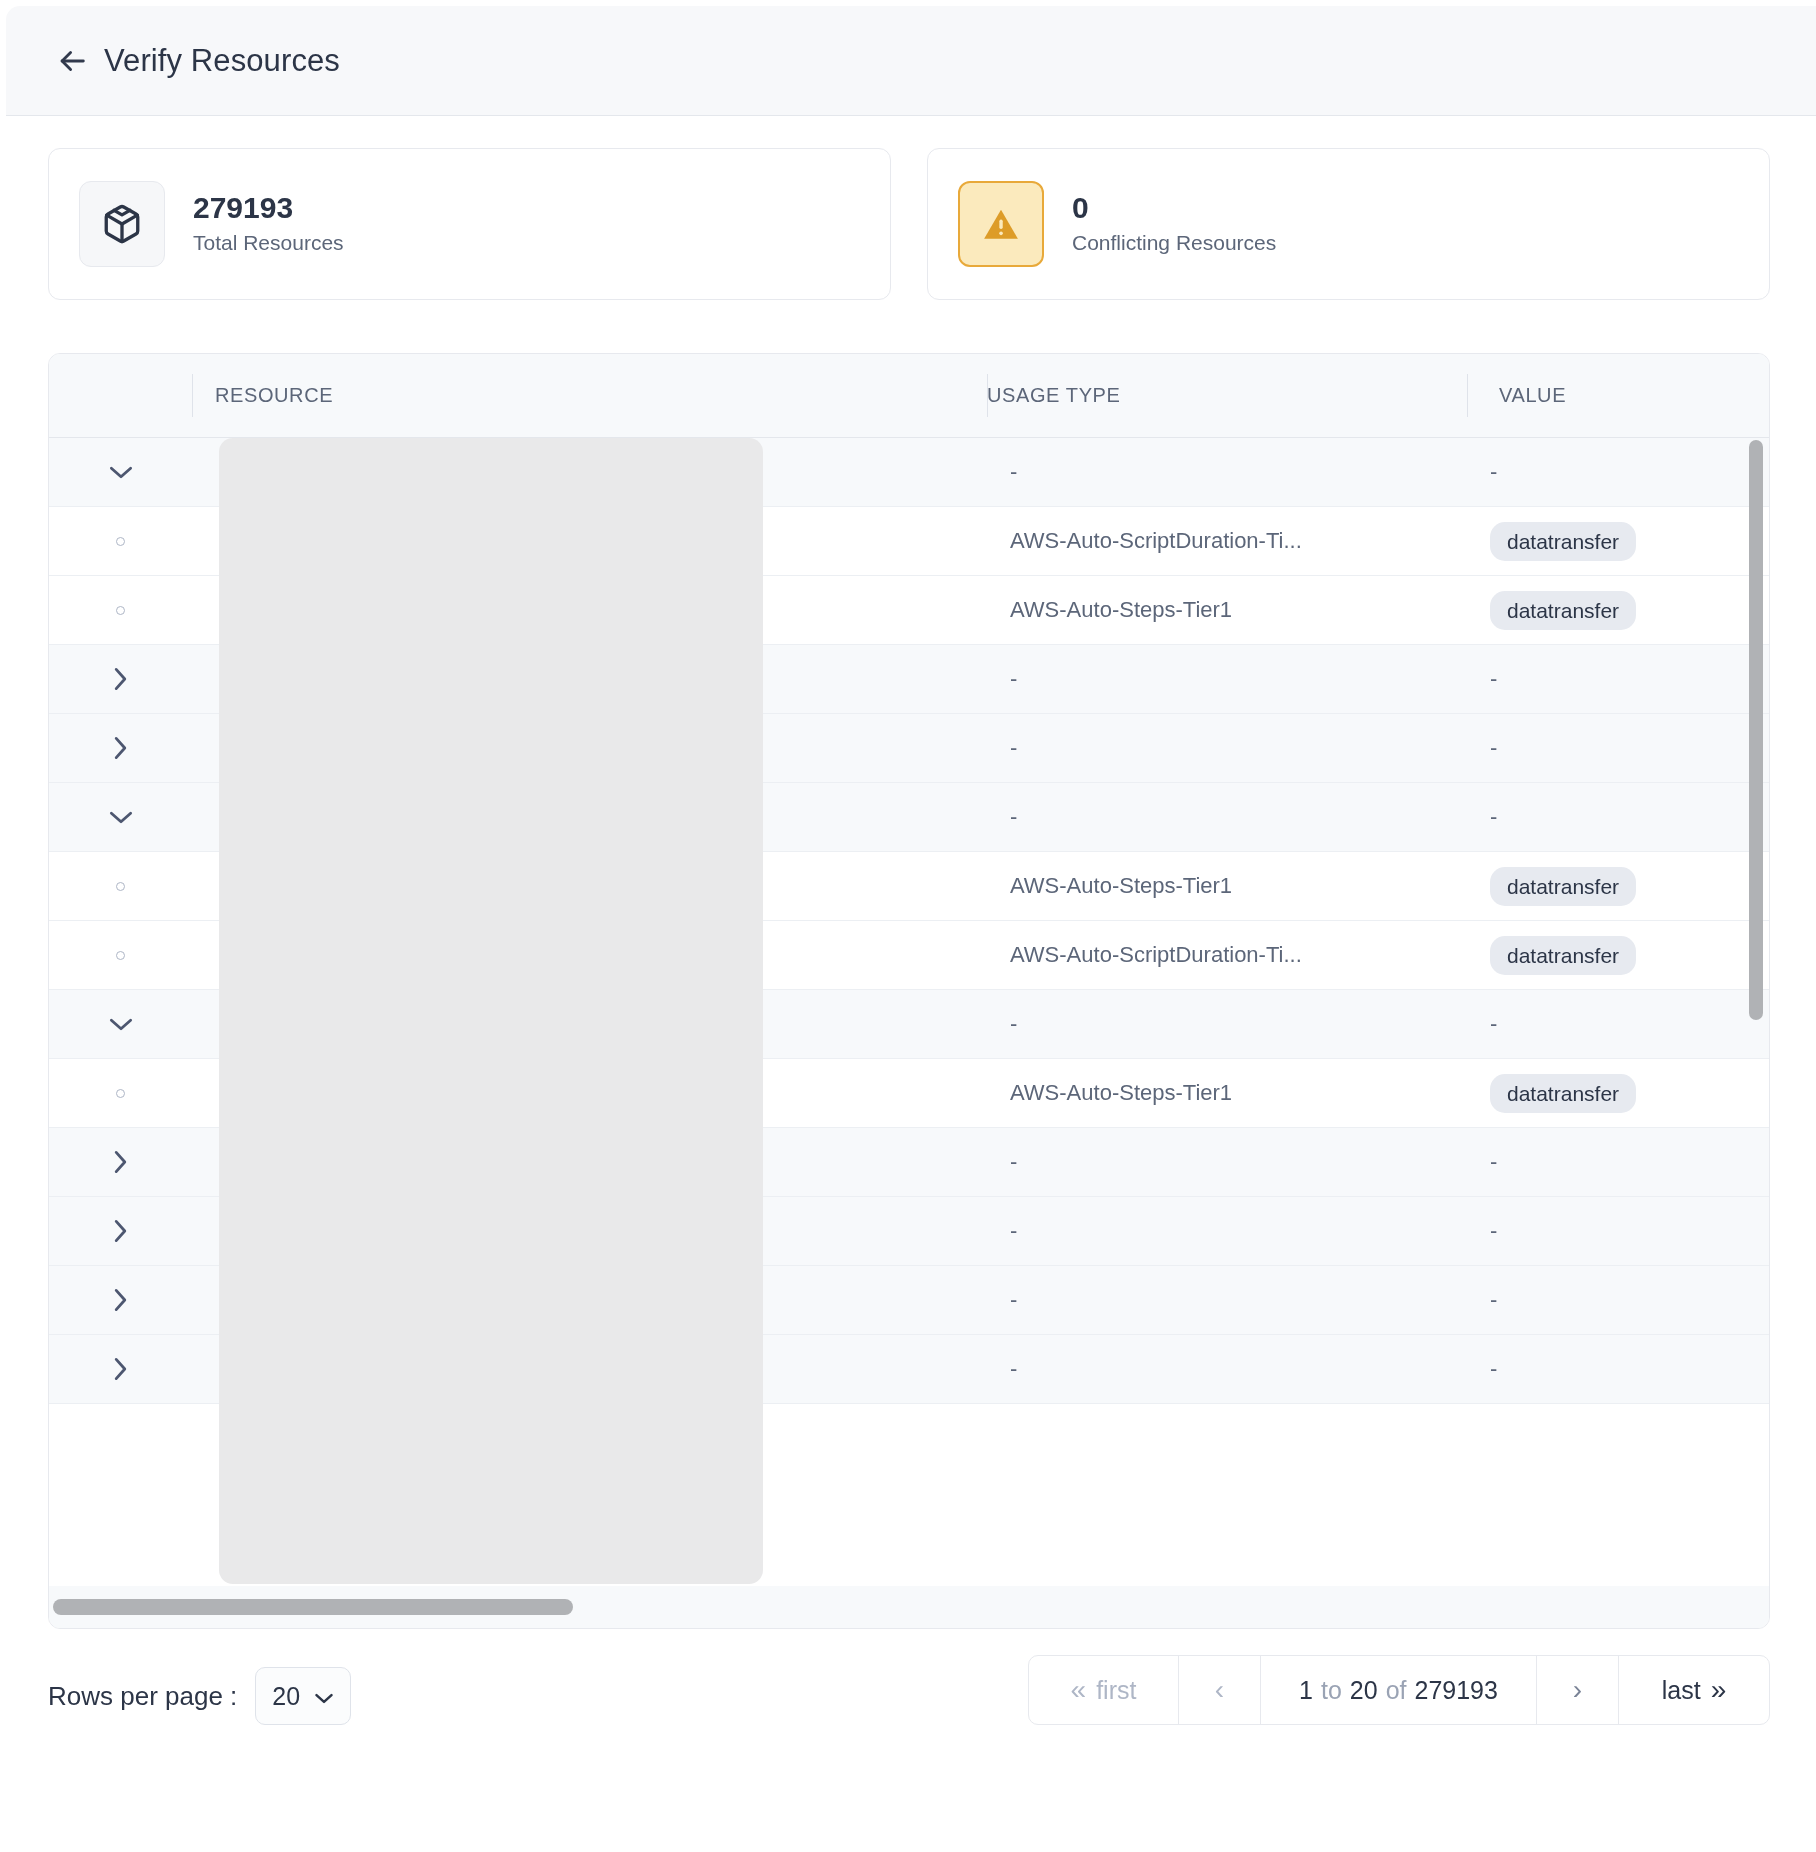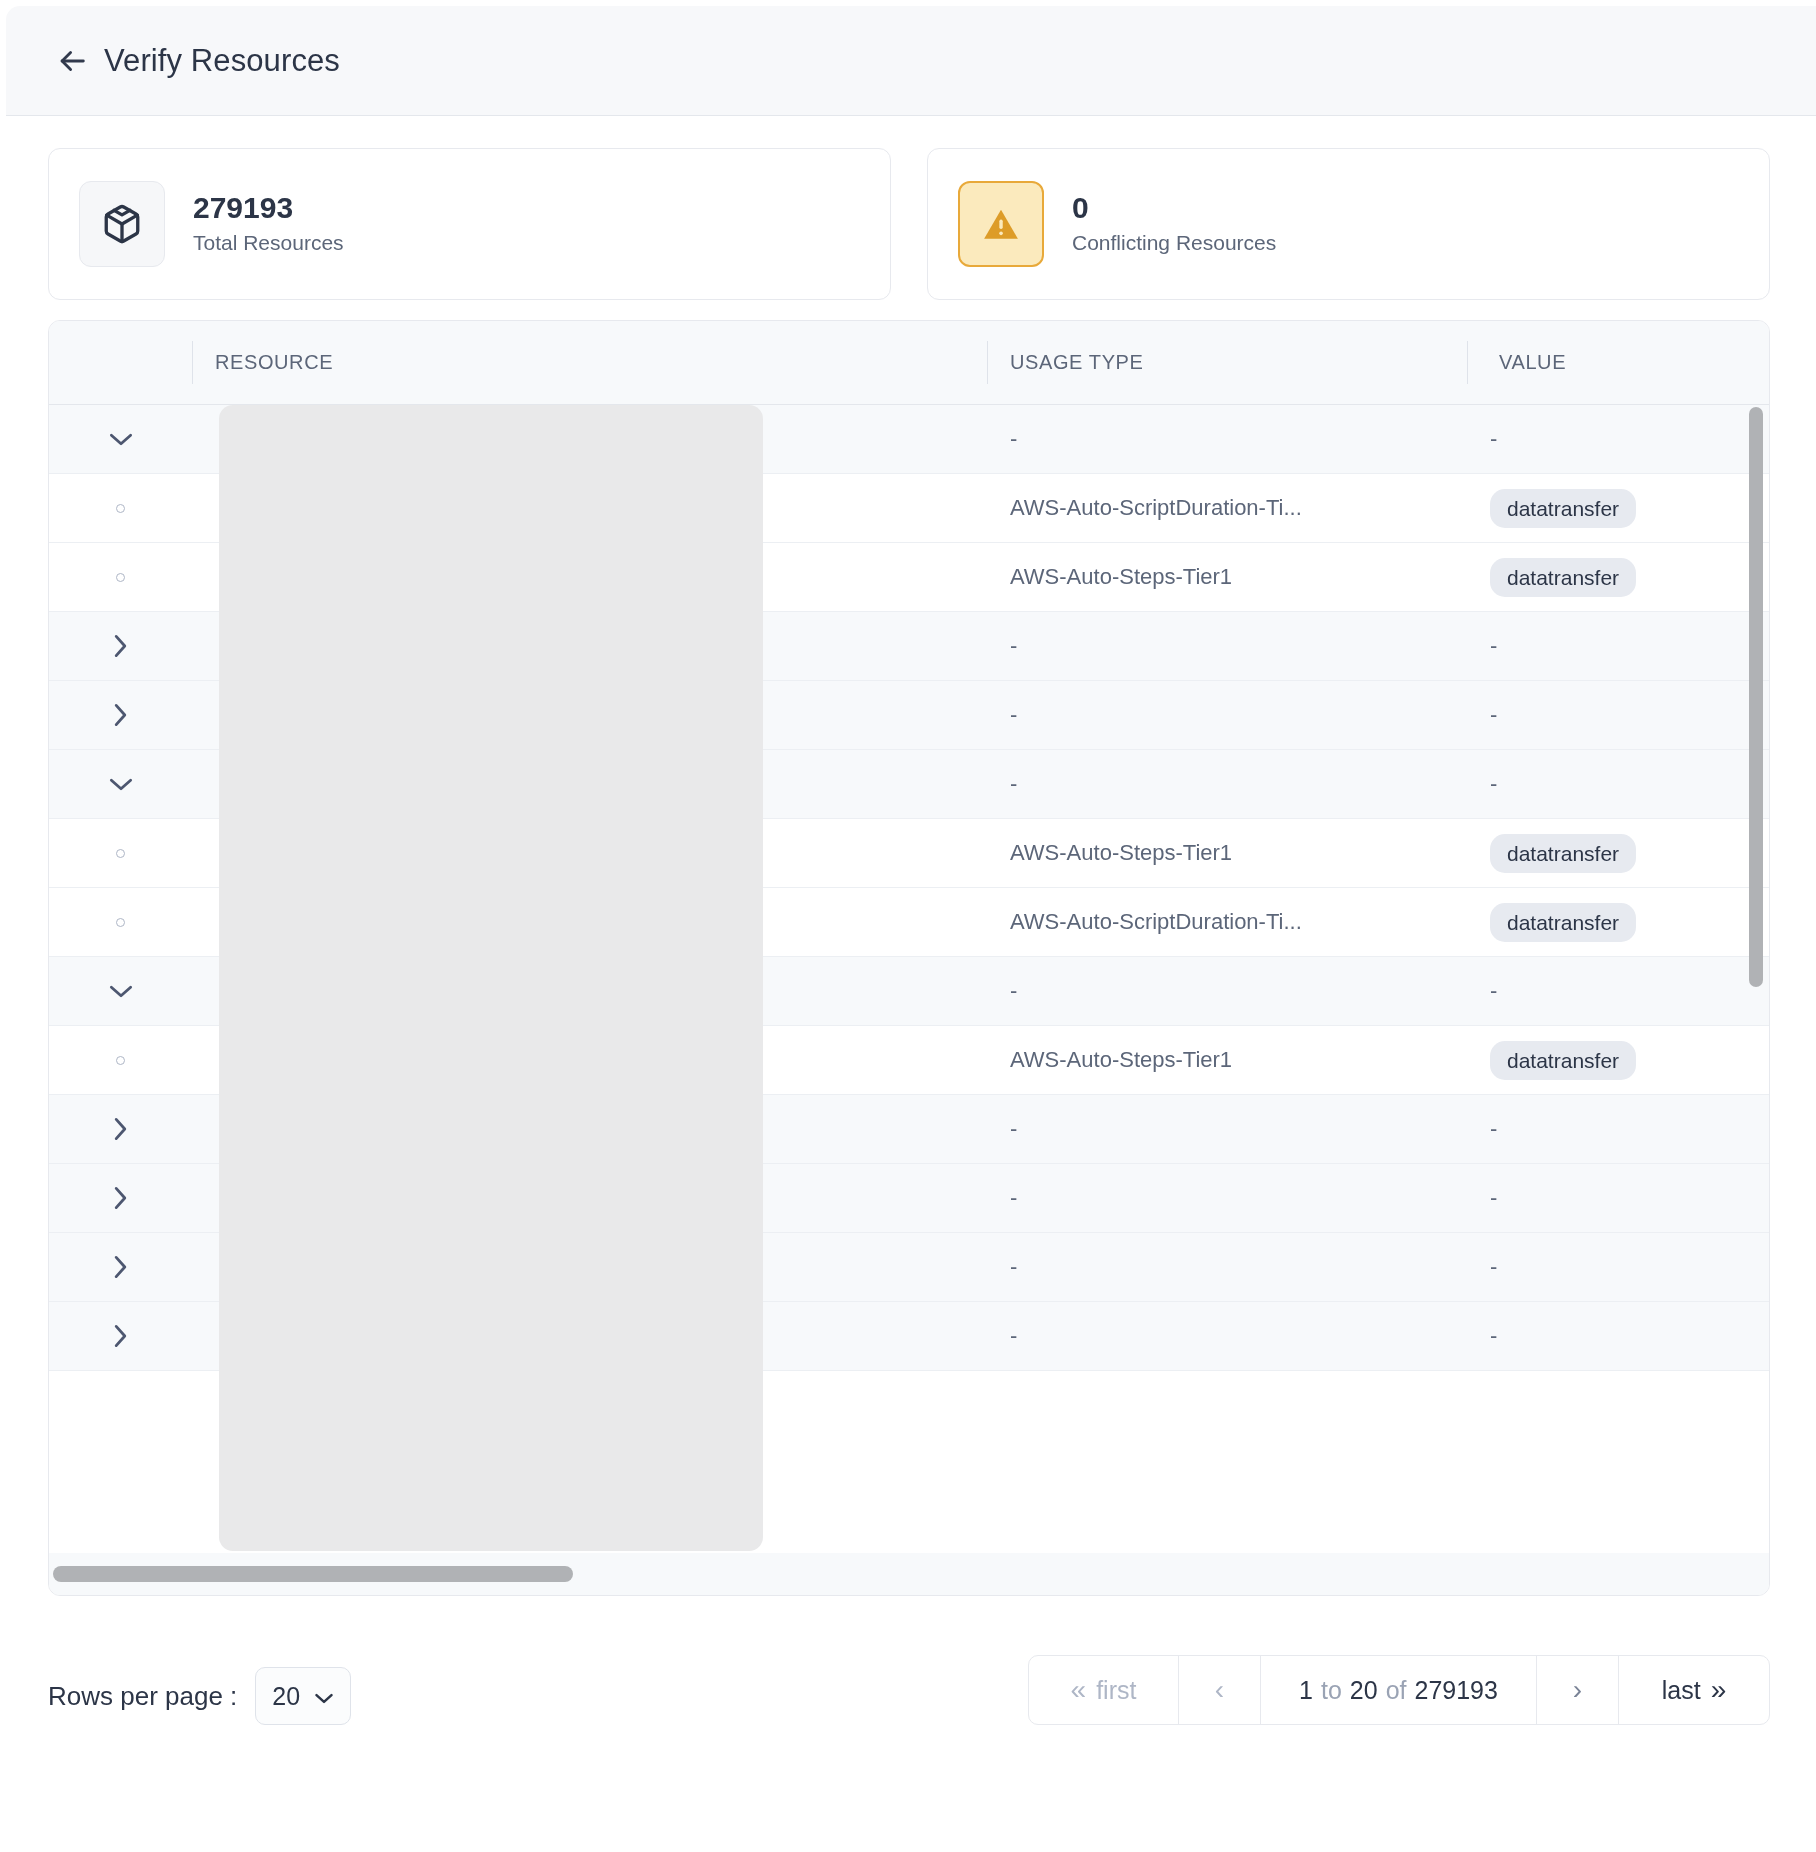--- a/index.html
+++ b/index.html
@@ -76,21 +76,21 @@
     font-size: 30px; font-weight: bold; color: #2c3547;
     line-height: 1;
   }
   .stat-label {
     font-size: 21px; color: #5c6679; font-weight: 400;
   }
 
   
   .table-panel {
     position: absolute;
-    left: 48px; top: 320px;
+    left: 48px; top: 353px;
     width: 1722px;
     height: 1276px;
     background: #ffffff;
     border: 1px solid #e7e9ee;
     border-radius: 12px;
     overflow: hidden;
   }
 
   .thead {
     height: 84px;
@@ -109,21 +109,21 @@
   }
   .th.sep::before {
     content: "";
     position: absolute;
     left: 0; top: 20px; bottom: 20px;
     width: 1px;
     background: #dfe3ea;
   }
   .col-toggle { width: 143px; flex: 0 0 143px; }
   .col-resource { width: 795px; flex: 0 0 795px; padding-left: 23px; }
-  .col-usage { width: 480px; flex: 0 0 480px; padding-left: 23px; }
+  .col-usage { width: 480px; flex: 0 0 480px; }
   .col-value { width: 300px; flex: 0 0 300px; padding-left: 32px; }
 
   .tbody {
     position: relative;
     height: 1148px;
     overflow: hidden;
   }
   .row {
     display: flex;
     align-items: stretch;

